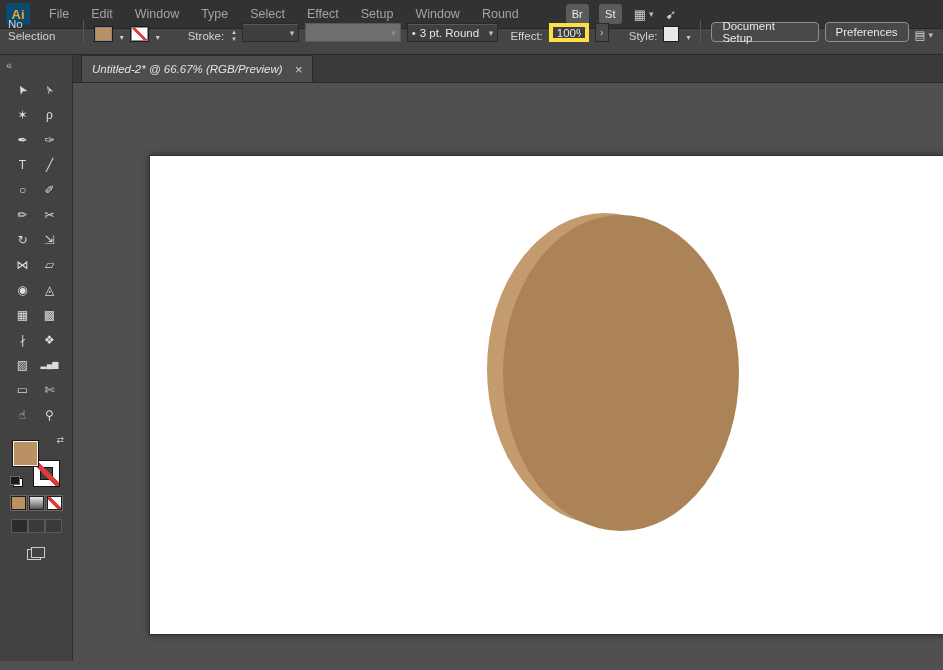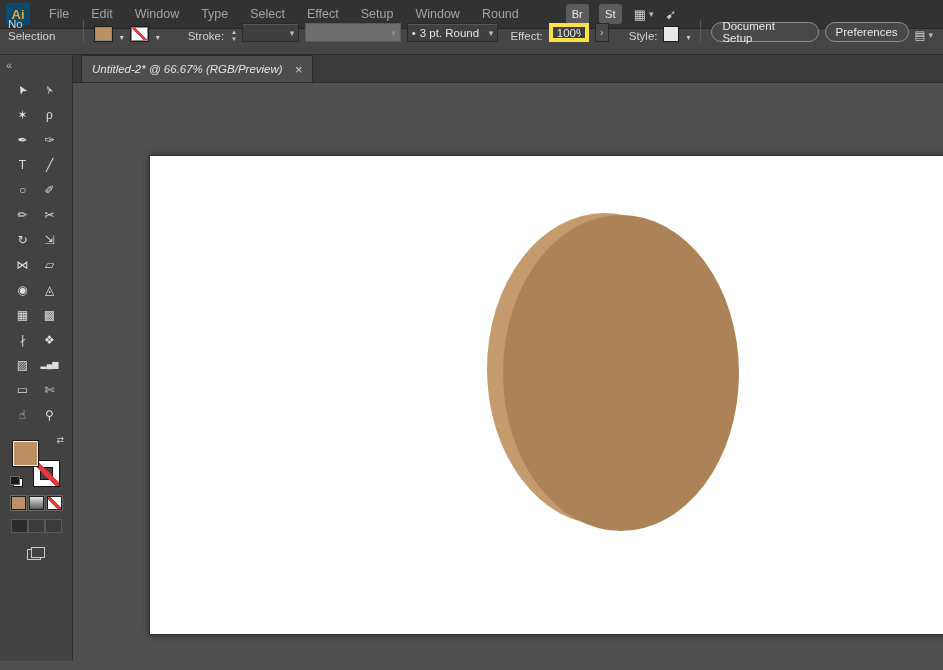--- a/index.html
+++ b/index.html
@@ -36,21 +36,21 @@
   .combo .chev { margin-left:6px; }
   .combo.small { width:58px; }
   .combo.disabled { width:96px; background:#6e6e6e; border-color:#5a5a5a; box-shadow:none; }
   .combo.disabled .chev { color:#8f8f8f; }
   .combo.brush { width:92px; color:#e4e4e4; }
   .num-input { width:40px; height:19px; background:#3f3f3f; border:4px solid #fde047; color:#e4e4e4;
     font-size:11.5px; padding:0 4px; font-family:inherit; }
   .pop-btn { width:14px; height:19px; background:#4a4a4a; border:1px solid #2a2a2a; color:#cfcfcf;
     display:flex; align-items:center; justify-content:center; font-size:10px; }
   .style-thumb { width:16px; height:16px; background:#e9e9e9; border:1px solid #1c1c1c; }
-  .cbtn { height:20px; padding:0 10px; background:#484848; border:1px solid #8f8f8f; border-radius:10px;
+  .cbtn { height:20px; padding:0 10px; background:#484848; border:1px solid #8f8f8f; border-radius:4px;
     color:#e8e8e8; font-size:11.5px; display:flex; align-items:center;margin-top:24px; }
   .cb-right { margin-left:auto; display:flex; align-items:center; gap:3px; color:#cfcfcf; padding-right:2px; }
 
   
   .main { display:flex; height:606px; }
 
   
   .toolbar { width:73px; background:#424242; border-right:1px solid #2e2e2e; flex:none; }
   .tb-collapse { padding:4px 4px 0 6px; color:#b8b8b8; font-size:11px; }
   .tools { width:54px; margin:6px auto 0; display:grid; grid-template-columns:27px 27px;

